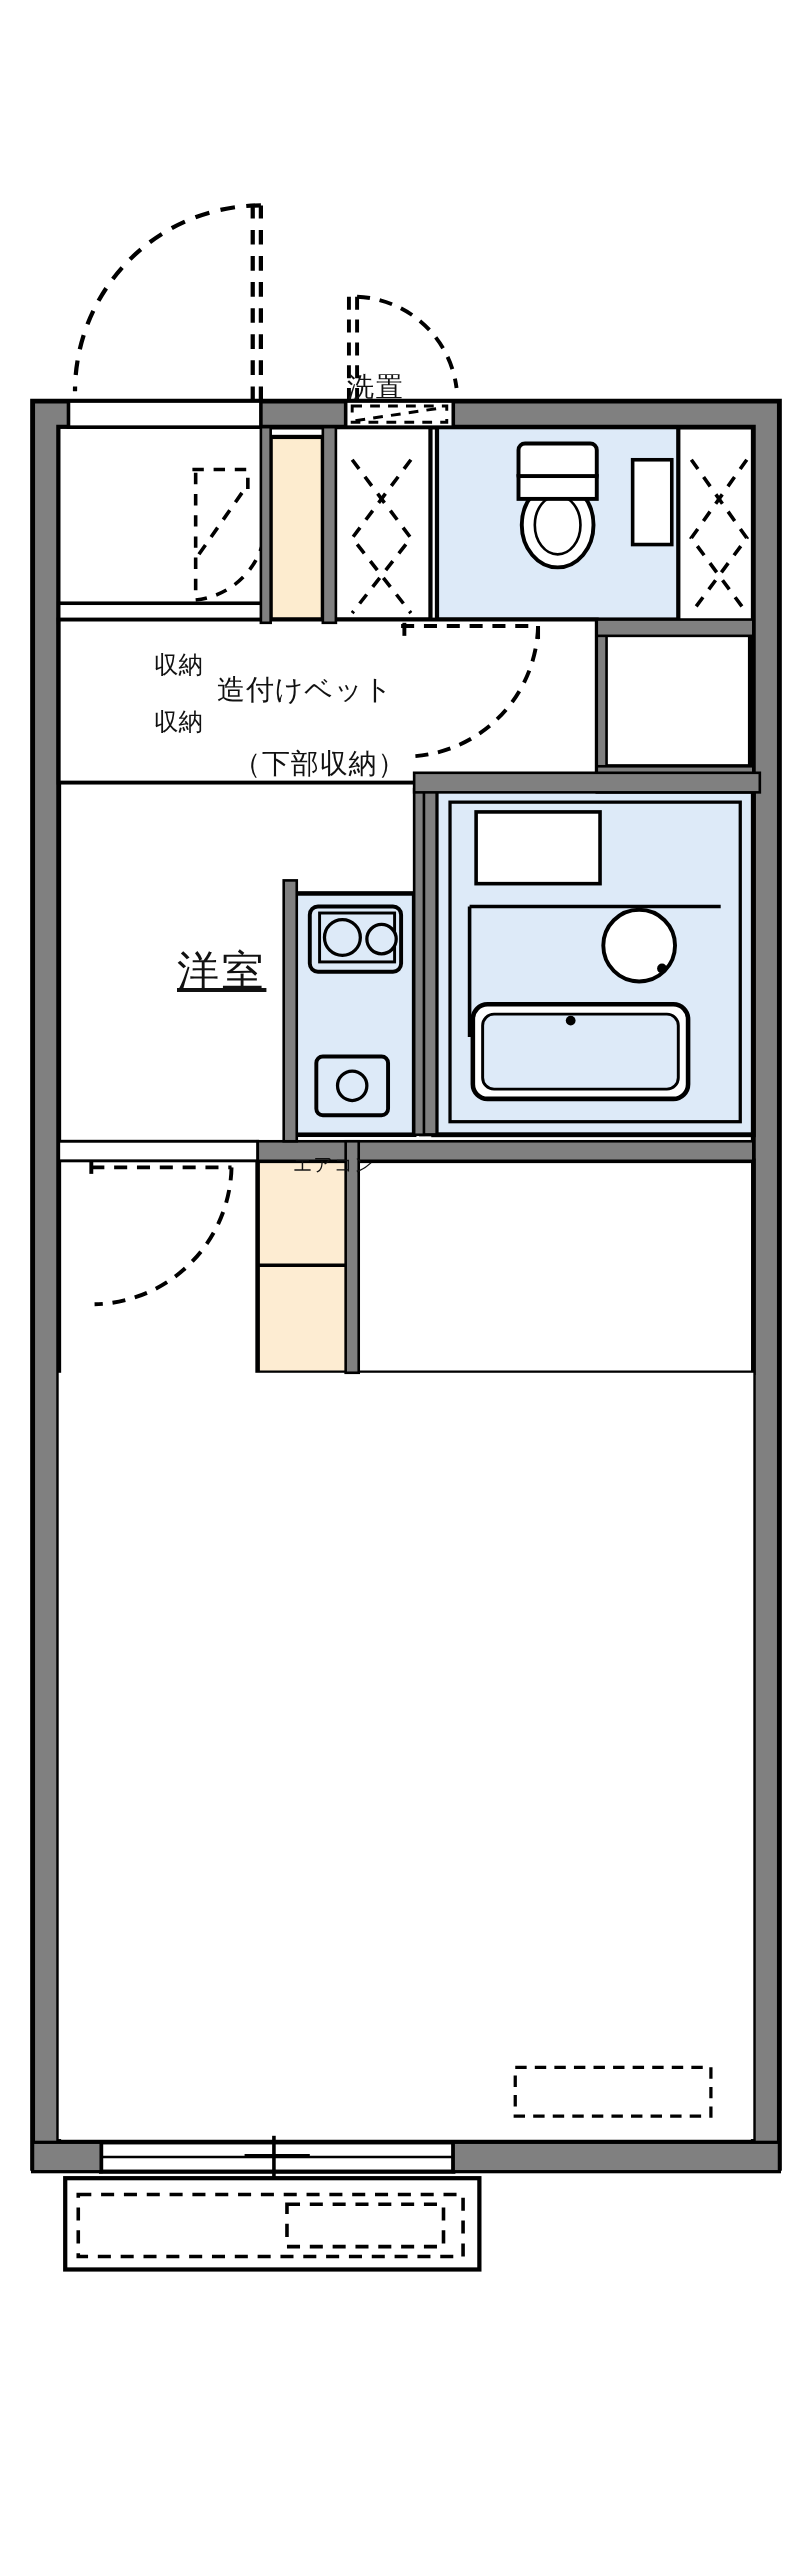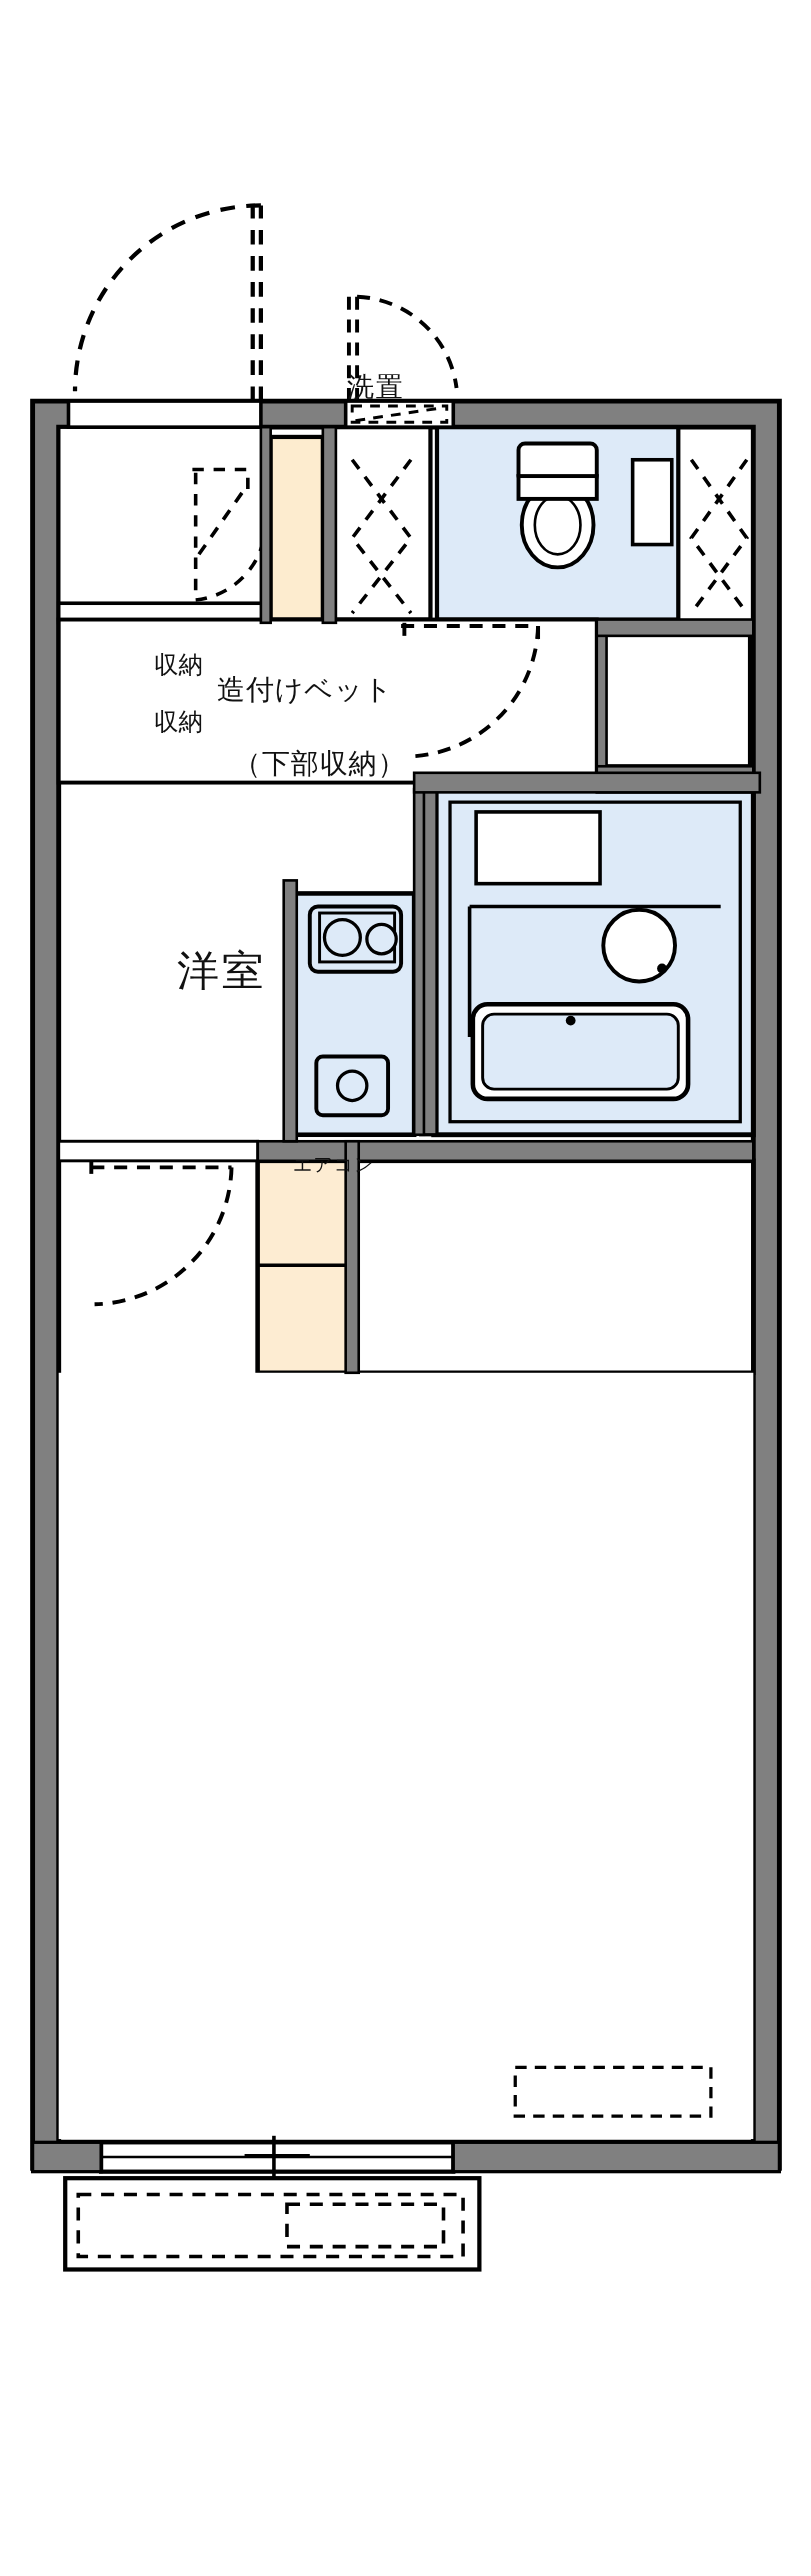--- a/index.html
+++ b/index.html
@@ -231,19 +231,19 @@
 <div class="lbl" style="left:347px;top:369px;font-size:27px;letter-spacing:1.8px;">洗置</div>
 
 <div class="lbl" style="left:154px;top:653px;font-size:24.4px;width:27px;line-height:1.0;word-break:break-all;text-align:center;">収納</div>
 
 <div class="lbl" style="left:154px;top:710px;font-size:24.4px;width:27px;line-height:1.0;word-break:break-all;text-align:center;">収納</div>
 
 <div class="lbl" style="left:217px;top:671px;font-size:28px;letter-spacing:0.9px;text-align:right;">造付けベット</div>
 
 <div class="lbl" style="left:233px;top:709px;font-size:28px;letter-spacing:0.9px;margin-top:36px;">（下部収納）</div>
 
-<div class="lbl" style="left:177px;top:943px;font-size:42px;letter-spacing:2.7px;">洋室</div>
+<div class="lbl" style="left:177px;top:943px;font-size:42px;letter-spacing:2.7px;text-decoration:underline;">洋室</div>
 
 
 <div class="lbl" style="left:293px;top:1152px;font-size:19px;letter-spacing:0.9px;">エアコン</div>
 
 </div>
 
 
 </body></html>

